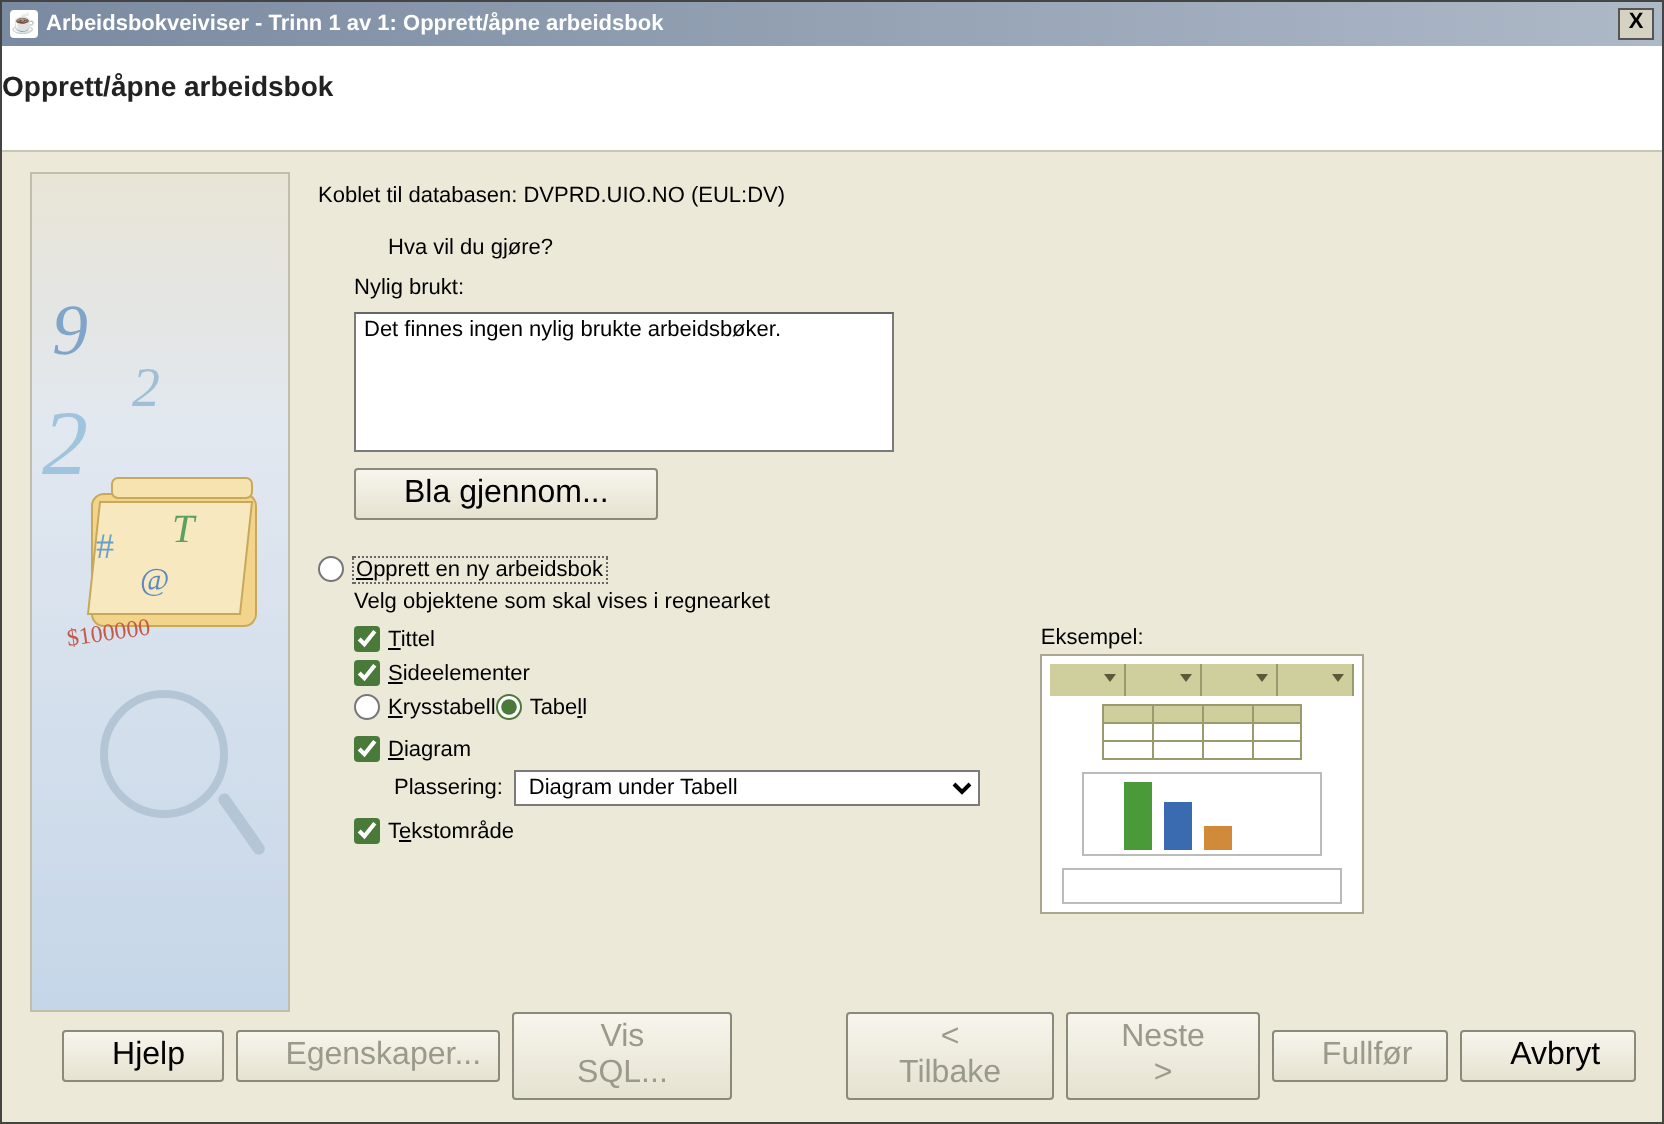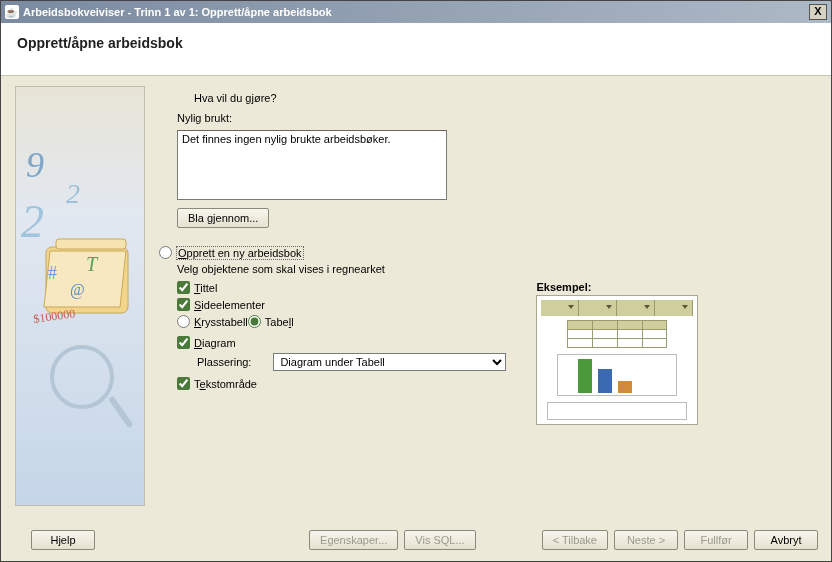--- a/index.html
+++ b/index.html
@@ -43,21 +43,21 @@
     border: 1px solid #555;
     color: #000;
     font-weight: bold;
     text-align: center;
     line-height: 13px;
     font-size: 11px;
     cursor: pointer;
   }
   .header {
     background: #fff;
-    padding: 12px 16px 24px;
+    padding: 12px 0 24px;
     border-bottom: 1px solid #c9c6b4;
   }
   .header h1 {
     margin: 0;
     font-size: 14px;
     font-weight: bold;
     color: #222;
   }
   .main {
     display: flex;
@@ -113,22 +113,22 @@
     border: 1px solid #7a7a7a;
     border-top-color: #666;
     padding: 2px 4px;
     font-size: 11px;
     overflow: auto;
   }
   .btn {
     background: linear-gradient(to bottom, #f7f5ed, #e6e2d0);
     border: 1px solid #8a8a7a;
     border-radius: 2px;
-    padding: 3px 10px;
-    font-size: 11px;
+    padding: 3px 24px;
+    font-size: 16px;
     cursor: pointer;
     font-family: inherit;
     min-width: 70px;
   }
   .btn:disabled {
     color: #9a9a8a;
     cursor: default;
   }
   .focus-label {
     border: 1px dotted #666;
@@ -142,34 +142,34 @@
   .left-col { flex: 0 0 270px; }
   .kt-row {
     display: flex;
     align-items: center;
     margin-left: 0;
     margin-bottom: 4px;
   }
   .place-row {
     display: flex;
     align-items: center;
-    gap: 22px;
+    gap: 6px;
     margin-left: 20px;
     margin-bottom: 6px;
     justify-content: flex-end;
   }
   select.placement {
     width: 233px;
     font-size: 11px;
     font-family: inherit;
     border: 1px solid #7a7a7a;
     background: #fff;
     padding: 1px 2px;
   }
-  .example-label { margin-bottom: 2px; font-weight: bold; }
+  .example-label { margin-bottom: 2px; }
   .example-box {
     width: 162px;
     height: 130px;
     border: 1px solid #aaa68f;
     background: #fff;
     padding: 4px;
     display: flex;
     flex-direction: column;
     gap: 4px;
   }
@@ -258,20 +258,21 @@
       <text x="32" y="132" fill="#6aa0c8" font-size="18" font-family="serif">#</text>
       <text x="54" y="148" fill="#5a8ac0" font-size="16" font-family="serif">@</text>
       <text x="70" y="124" fill="#5aa060" font-size="20" font-style="italic" font-family="serif">T</text>
       <text x="18" y="176" fill="#c45a4a" font-size="12" font-family="serif" transform="rotate(-8 18 176)">$100000</text>
       <circle cx="66" cy="230" r="30" fill="none" stroke="#b4c6d6" stroke-width="4"></circle>
       <rect x="92" y="252" width="6" height="36" rx="3" fill="#b4c6d6" transform="rotate(-35 92 252)"></rect>
     </svg>
   </div>
 
   <div class="content">
+    <div class="row connected">Koblet til databasen: DVPRD.UIO.NO (EUL:DV)</div>
     <div class="row question">Hva vil du gjøre?</div>
 
     <div class="indent1 row"><span class="u">N</span>ylig brukt:</div>
     <div class="indent1 recent-area">
       <div class="recent-list">
         <div>Det finnes ingen nylig brukte arbeidsbøker.</div>
       </div>
       <button class="btn"><span class="u">B</span>la gjennom...</button>
     </div>
 

